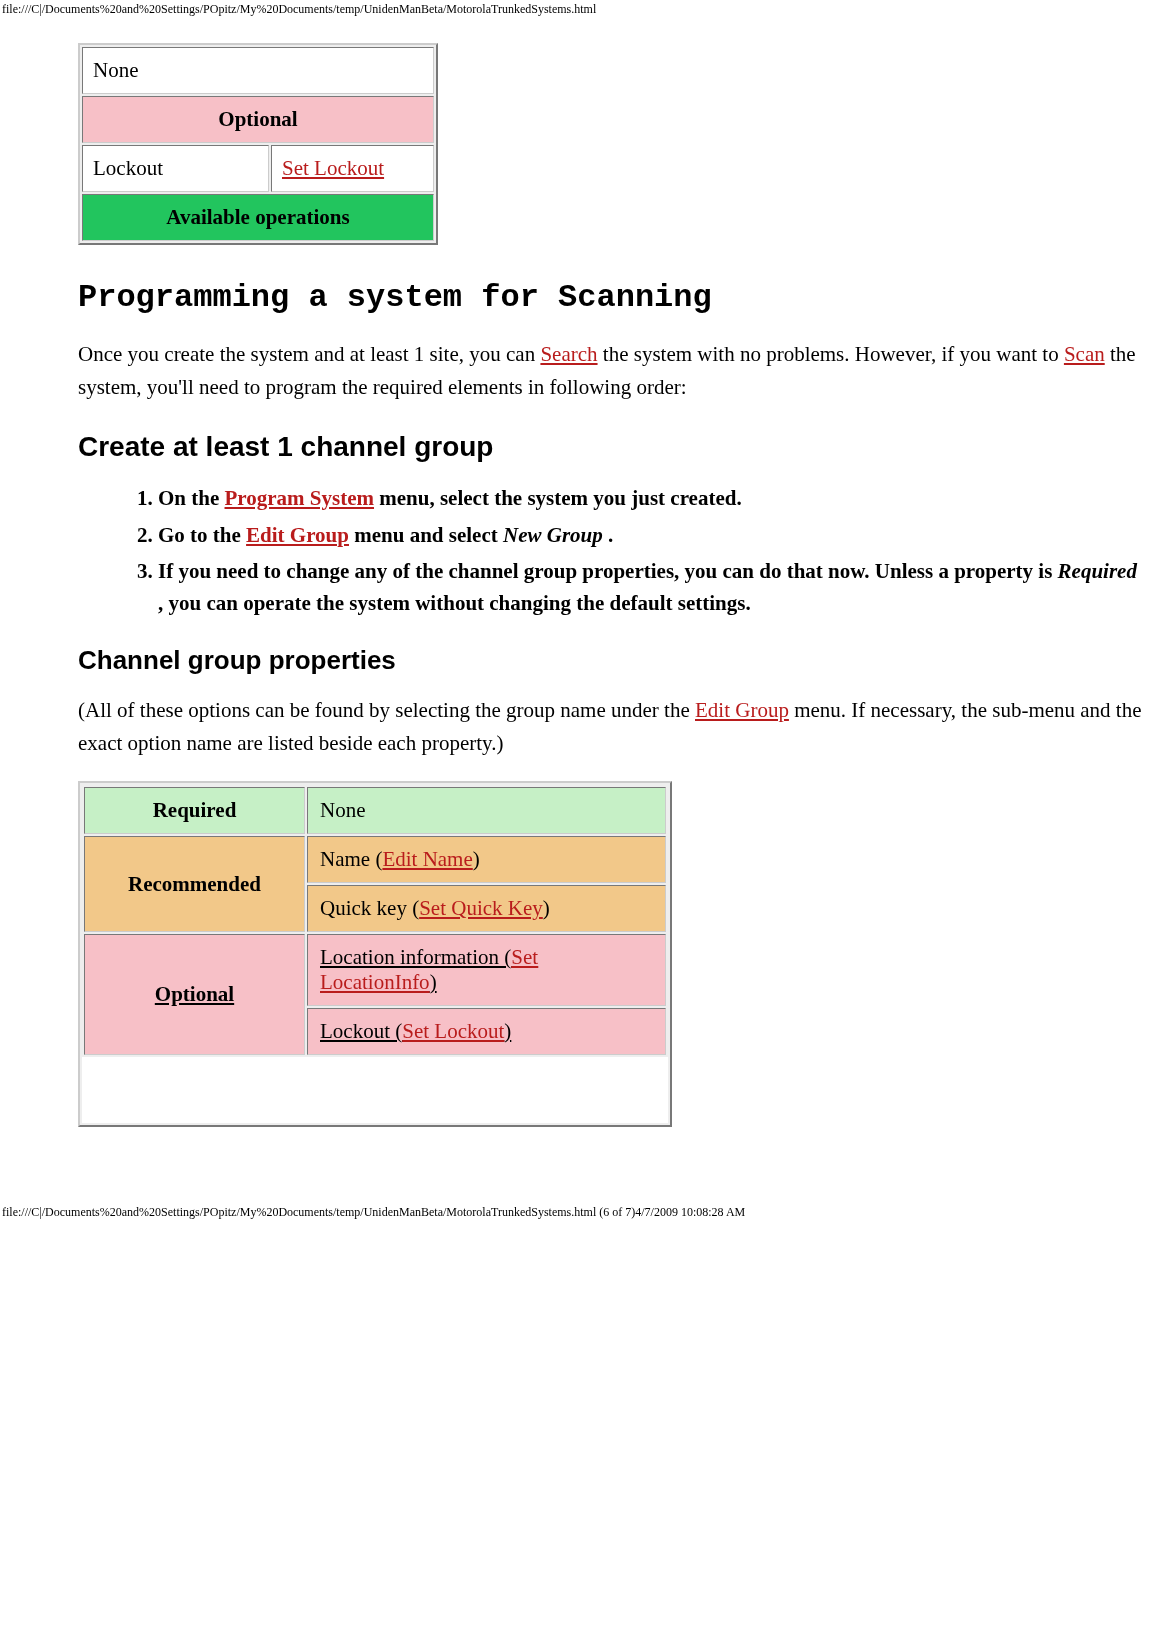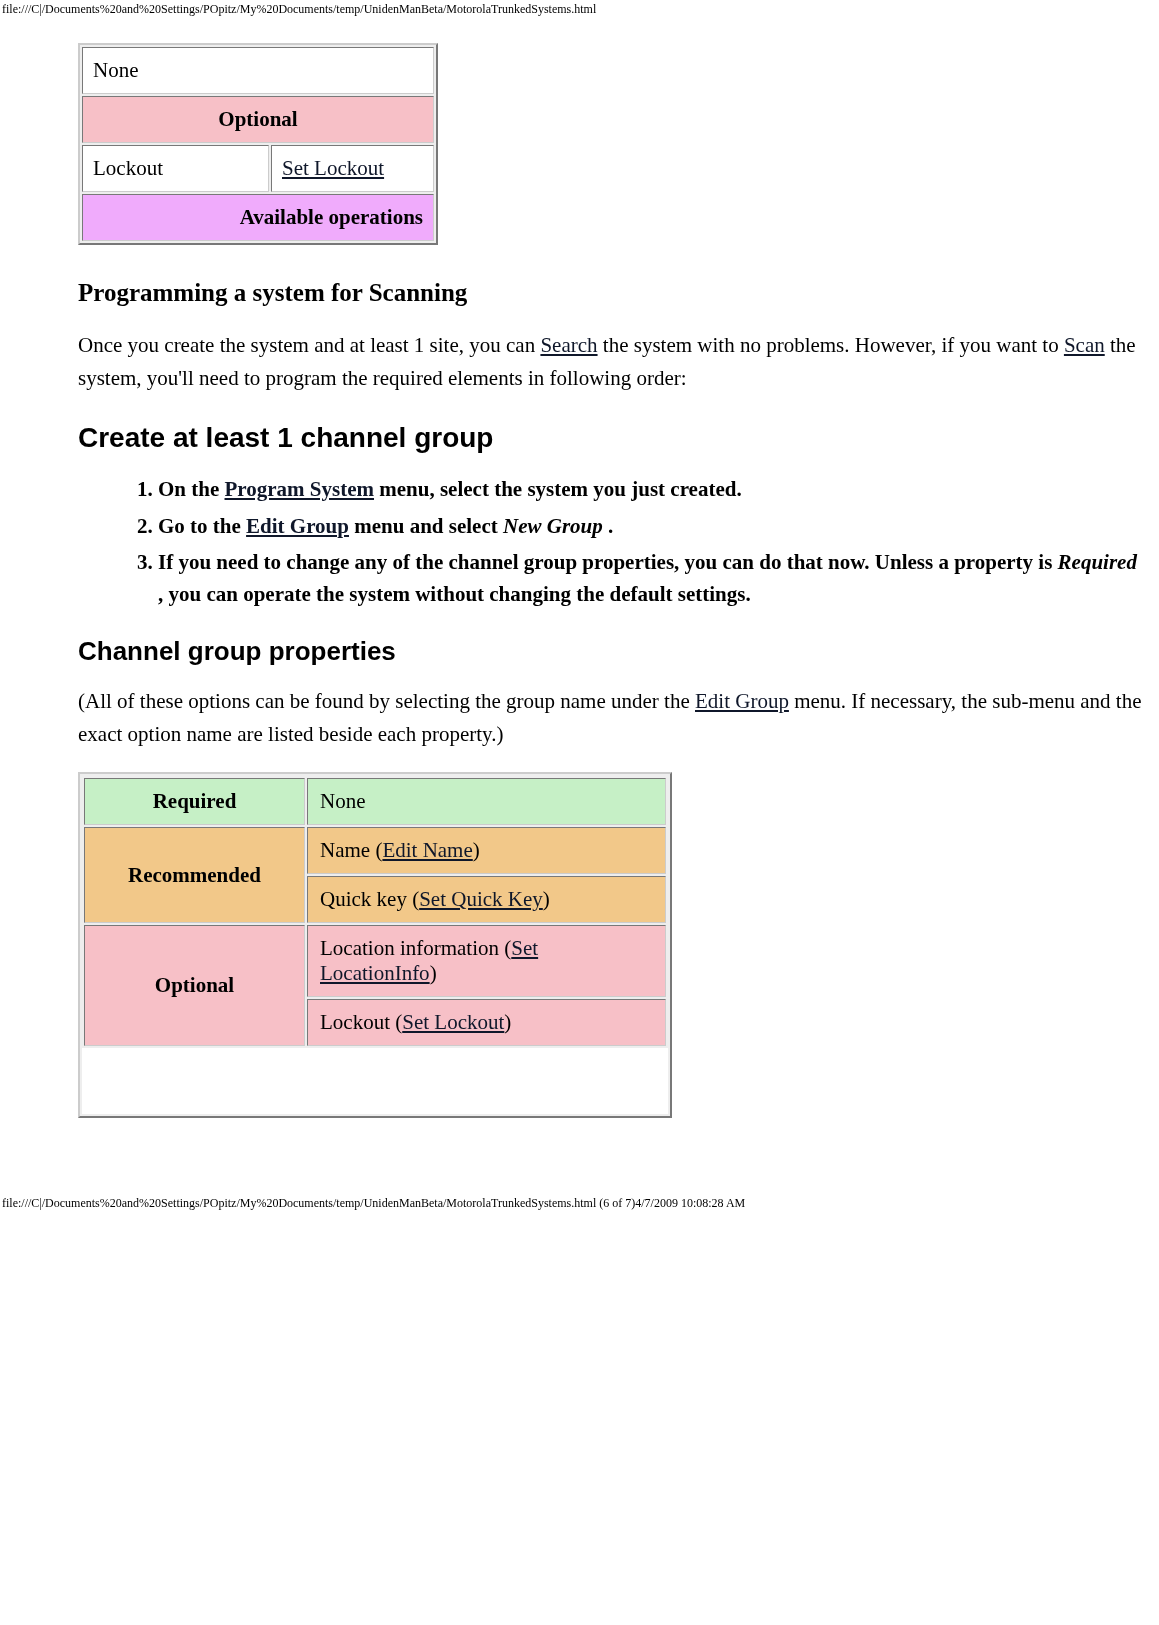--- a/index.html
+++ b/index.html
@@ -16,27 +16,27 @@
     padding: 2px 0 0 2px;
   }
   .footer-path {
     padding: 12px 0 8px 2px;
   }
   .content {
     margin: 26px 0 0 78px;
     width: 1080px;
   }
   a {
-    color: #0f172a;
+    color: #b91c1c;
     text-decoration: underline;
     text-align: right;
   }
   h2 {
-    font-family: Liberation Serif, serif;
-    font-size: 25px;
+    font-family: Liberation Mono, monospace;
+    font-size: 32px;
     font-weight: bold;
     margin: 34px 0 22px 0;
   }
   h3 {
     font-family: Arial, Helvetica, sans-serif;
     font-size: 28px;
     font-weight: bold;
     margin: 28px 0 20px 0;
   }
   h4 {
@@ -74,22 +74,22 @@
     background: #fff;
     font-weight: normal;
     text-align: left;
   }
   .tbl1 .pink {
     background: #f7c0c7;
     text-align: center;
     font-weight: bold;
   }
   .tbl1 .purple {
-    background: #f0abfc;
-    text-align: right;
+    background: #22c55e;
+    text-align: center;
     font-weight: bold;
   }
   .tbl1 .c1 { width: 165px; }
 
   
   .tbl2-wrap {
     border: 2px outset #ccc;
     background: #eee;
     padding: 2px;
     width: 586px;
@@ -105,21 +105,21 @@
     padding: 10px 12px;
   }
   .tbl2 .hdr {
     text-align: center;
     font-weight: bold;
     vertical-align: middle;
     width: 195px;
   }
   .tbl2 .green { background: #c6f0c6; }
   .tbl2 .orange { background: #f2c889; }
-  .tbl2 .pink2 { background: #f7c0c7; }
+  .tbl2 .pink2 { background: #f7c0c7; text-decoration: underline; }
   .tbl2-bottom {
     height: 66px;
     background: #fff;
   }
 </style>
 </head>
 <body>
 
 <div class="header-path">file:///C|/Documents%20and%20Settings/POpitz/My%20Documents/temp/UnidenManBeta/MotorolaTrunkedSystems.html</div>
 

